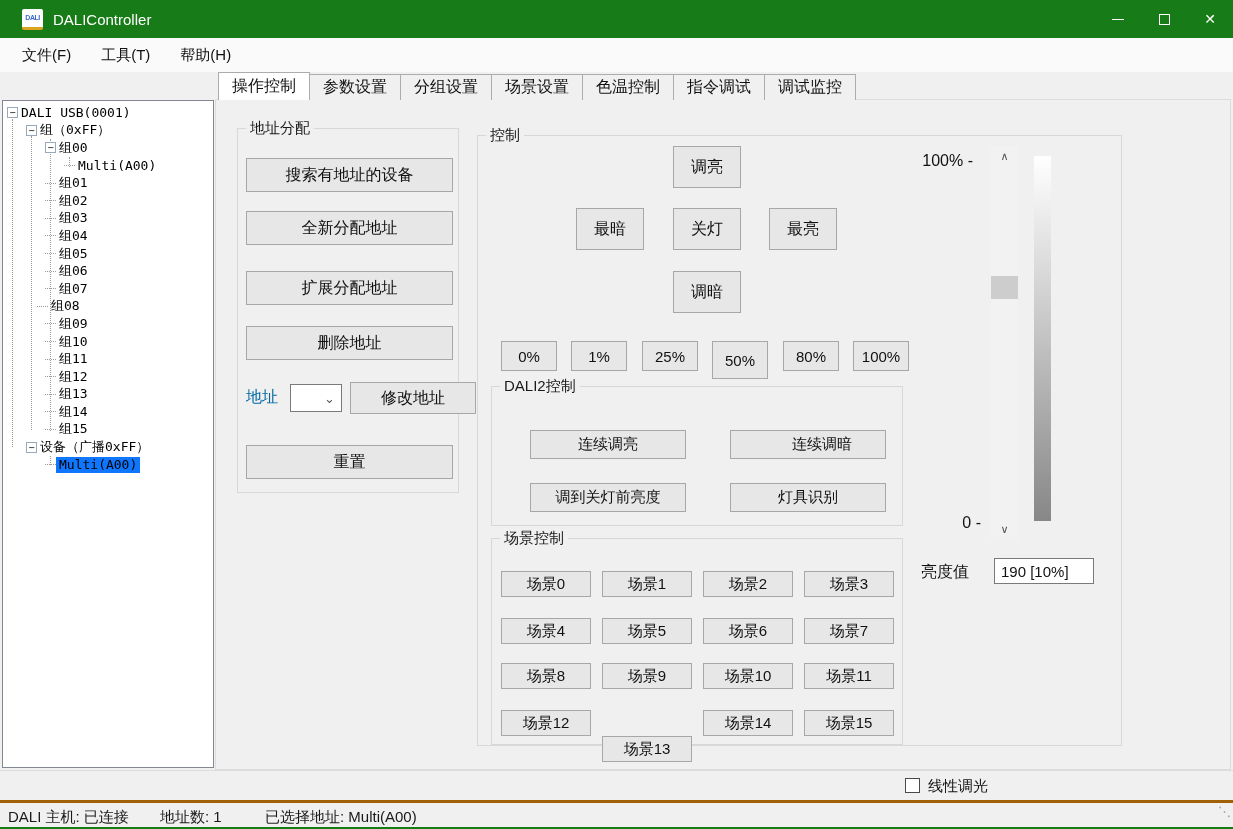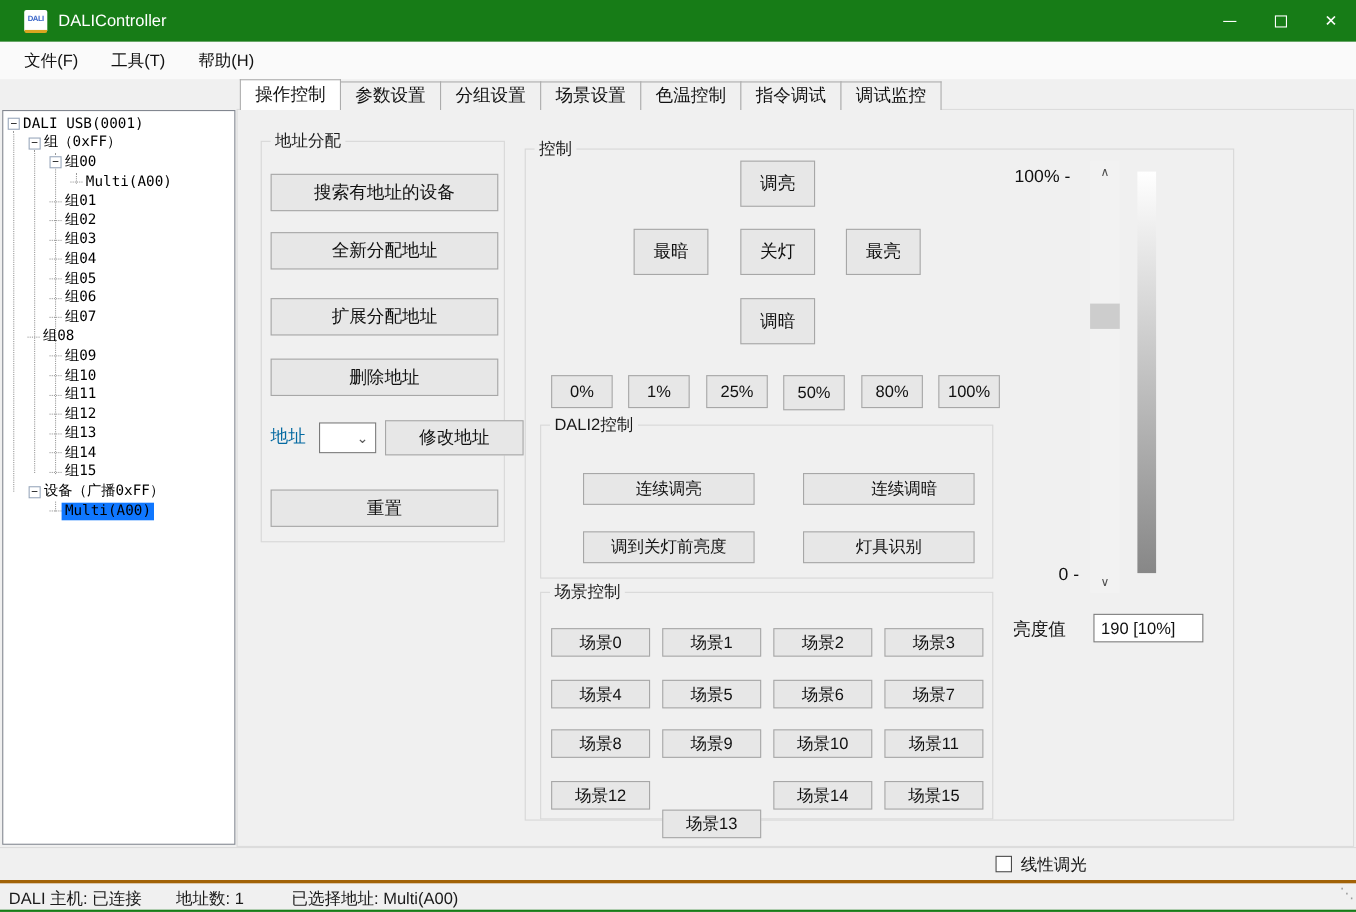--- a/index.html
+++ b/index.html
@@ -164,21 +164,21 @@
         <span class="tree-label">组05</span>
       </div>
       <div class="tree-row" style="padding-left: 42px;">
         <span class="tree-dash"></span>
         <span class="tree-label">组06</span>
       </div>
       <div class="tree-row" style="padding-left: 42px;">
         <span class="tree-dash"></span>
         <span class="tree-label">组07</span>
       </div>
-      <div class="tree-row" style="padding-left: 22px;">
+      <div class="tree-row" style="padding-left: 34px;">
         <span class="tree-dash"></span>
         <span class="tree-label">组08</span>
       </div>
       <div class="tree-row" style="padding-left: 42px;">
         <span class="tree-dash"></span>
         <span class="tree-label">组09</span>
       </div>
       <div class="tree-row" style="padding-left: 42px;">
         <span class="tree-dash"></span>
         <span class="tree-label">组10</span>
@@ -278,21 +278,21 @@
       <div class="vs-thumb" style="top:130px; height:23px;"></div>
       <div class="vs-arrow" style="bottom:0;">∨</div>
     </div>
     <div class="gradientbar" style="left:556px; top:20px; width:17px; height:365px;"></div>
     <span class="slider-label" style="left:438px; top:378px; width:65px;">0 -</span>
     <span class="slider-label" style="left:443px; top:426px; width:60px; text-align:left;">亮度值</span>
     <div class="value-box" style="left:516px; top:422px; width:100px; height:26px;">190 [10%]</div>
   <div class="btn small" style="left: 23px; top: 205px; width: 56px; height: 30px;">0%</div>
       <div class="btn small" style="left: 93px; top: 205px; width: 56px; height: 30px;">1%</div>
       <div class="btn small" style="left: 164px; top: 205px; width: 56px; height: 30px;">25%</div>
-      <div class="btn small" style="left: 234px; top: 205px; width: 56px; height: 32px;">50%</div>
+      <div class="btn small" style="left: 234px; top: 205px; width: 56px; height: 38px;">50%</div>
       <div class="btn small" style="left: 305px; top: 205px; width: 56px; height: 30px;">80%</div>
       <div class="btn small" style="left: 375px; top: 205px; width: 56px; height: 30px;">100%</div>
     </div>
 
   <div class="footer-strip"></div>
   <div class="checkbox"></div>
   <span class="checkbox-label">线性调光</span>
 
   <div class="statusbar">
     <span class="status-item" style="left:8px;">DALI 主机: 已连接</span>

